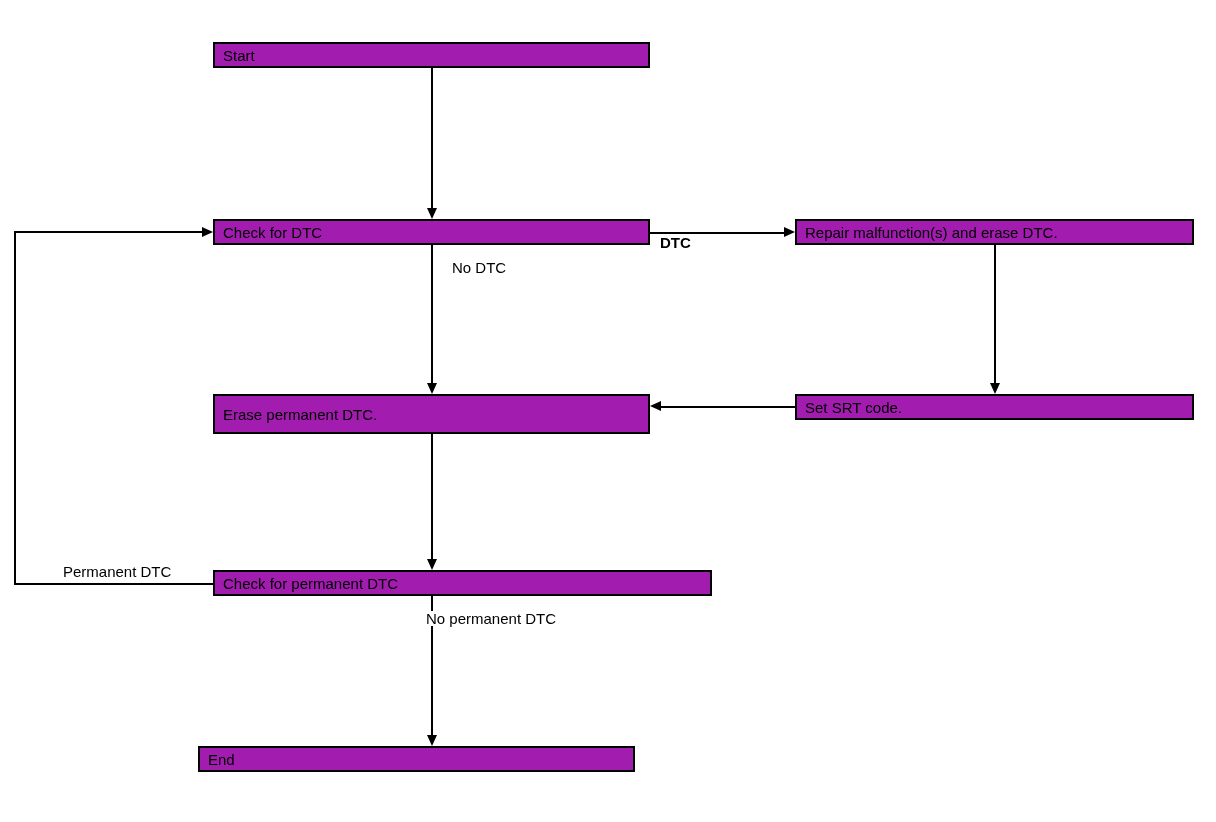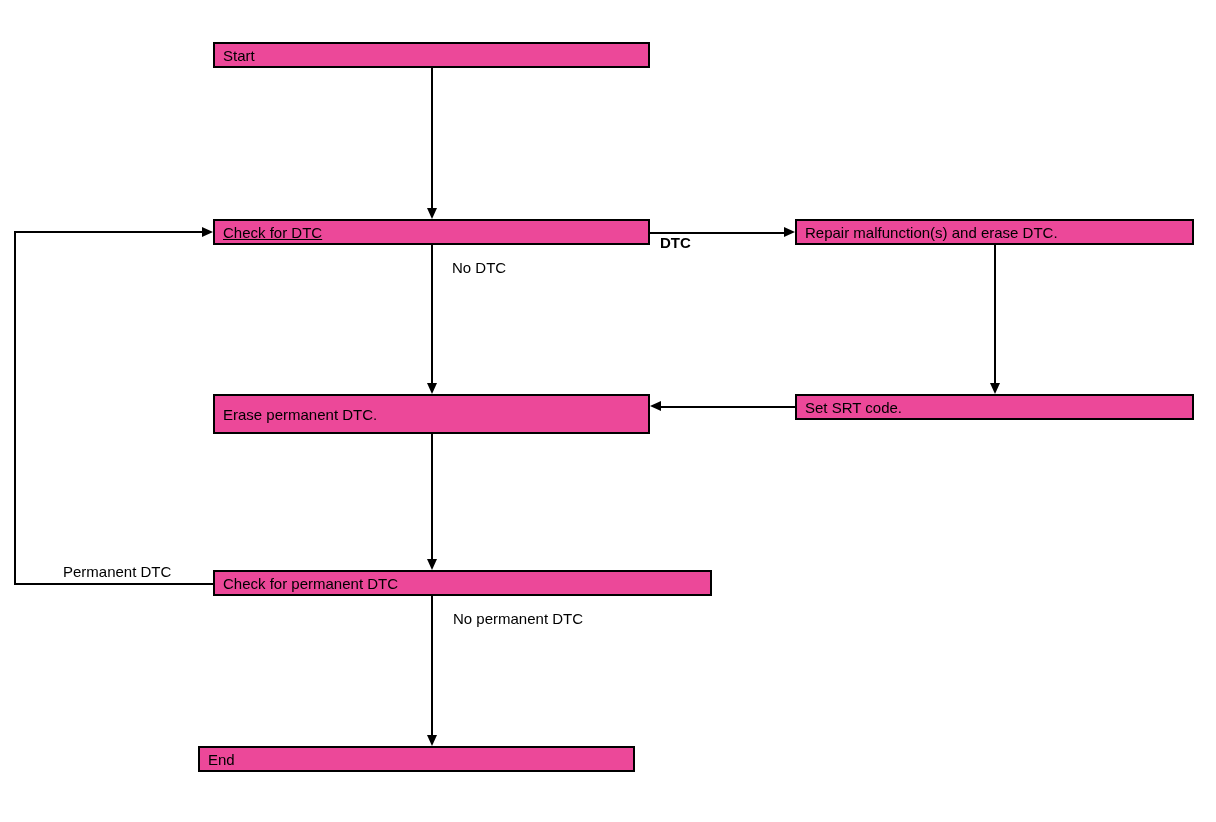--- a/index.html
+++ b/index.html
@@ -12,21 +12,21 @@
     width: 1216px;
     height: 822px;
     background: #ffffff;
     font-family: "Liberation Sans", sans-serif;
     overflow: hidden;
   }
   .node {
     position: absolute;
     box-sizing: border-box;
     border: 2px solid #000000;
-    background: #ec4899;
+    background: #a21caf;
     display: flex;
     align-items: center;
     z-index: 3;
   }
   .node .node-label {
     font-size: 15px;
     color: #000000;
     line-height: 1;
     padding-left: 8px;
     white-space: nowrap;
@@ -80,21 +80,21 @@
 </style>
 </head>
 <body>
 
 <div id="canvas">
 
   <div class="node" style="left:213px; top:42px; width:437px; height:26px;">
     <span class="node-label">Start</span>
   </div>
 
-  <div class="node" style="left:213px; top:219px; width:437px; height:26px;text-decoration:underline;">
+  <div class="node" style="left:213px; top:219px; width:437px; height:26px;">
     <span class="node-label">Check for DTC</span>
   </div>
 
   <div class="node" style="left:795px; top:394px; width:399px; height:26px;">
     <span class="node-label">Set SRT code.</span>
   </div>
 
   <div class="node" style="left:795px; top:219px; width:399px; height:26px;">
     <span class="node-label">Repair malfunction(s) and erase DTC.</span>
   </div>
@@ -127,21 +127,21 @@
   <div class="arrow arrow-down" style="left:990px; top:383px;"></div>
 
   <div class="edge-h" style="left:661px; top:406px; width:134px;"></div>
   <div class="arrow arrow-left" style="left:650px; top:401px;"></div>
 
   <div class="edge-v" style="left:431px; top:420px; height:140px;"></div>
   <div class="arrow arrow-down" style="left:427px; top:559px;"></div>
 
   <div class="edge-v" style="left:431px; top:596px; height:140px;"></div>
   <div class="arrow arrow-down" style="left:427px; top:735px;"></div>
-  <div class="edge-label" style="left:453px; top:611px;">No permanent DTC</div>
+  <div class="edge-label" style="left:426px; top:611px;">No permanent DTC</div>
 
   <div class="edge-h" style="left:14px; top:583px; width:201px;"></div>
   <div class="edge-v" style="left:14px; top:231px; height:354px;"></div>
   <div class="edge-h" style="left:14px; top:231px; width:188px;"></div>
   <div class="arrow arrow-right" style="left:202px; top:227px;"></div>
   <div class="edge-label" style="left:63px; top:564px;">Permanent DTC</div>
 
 </div>
 
 </body></html>

